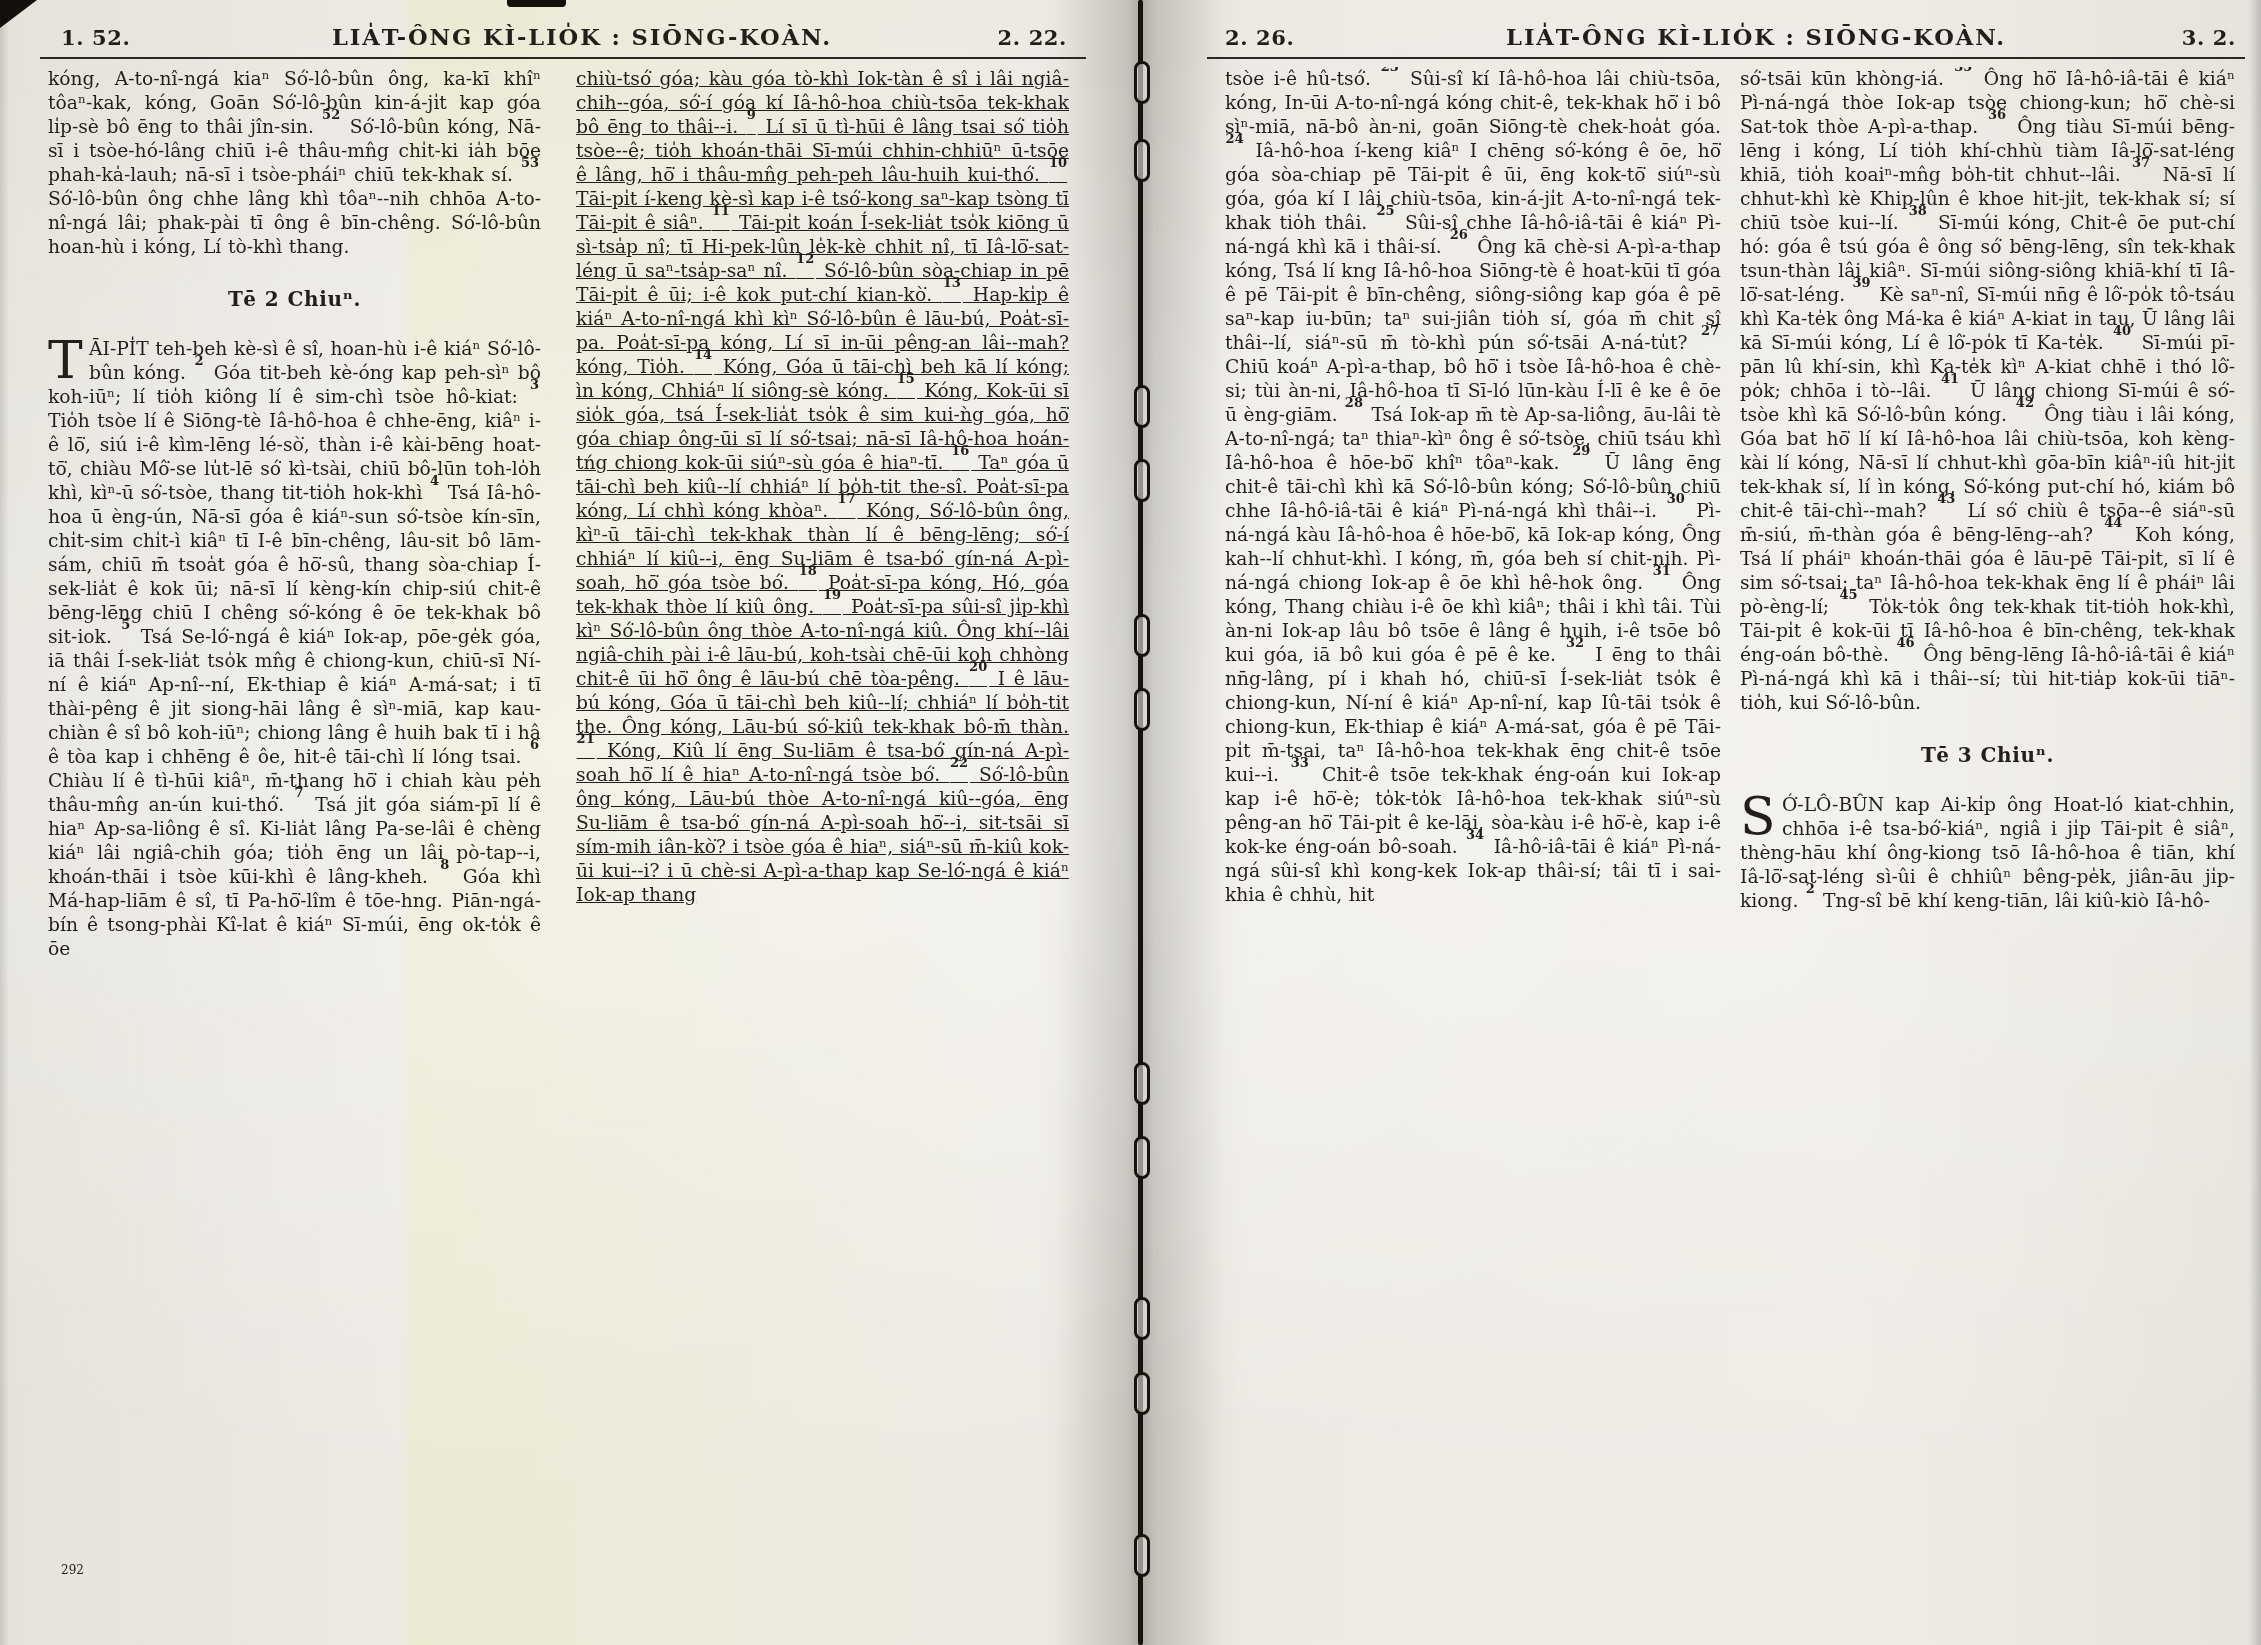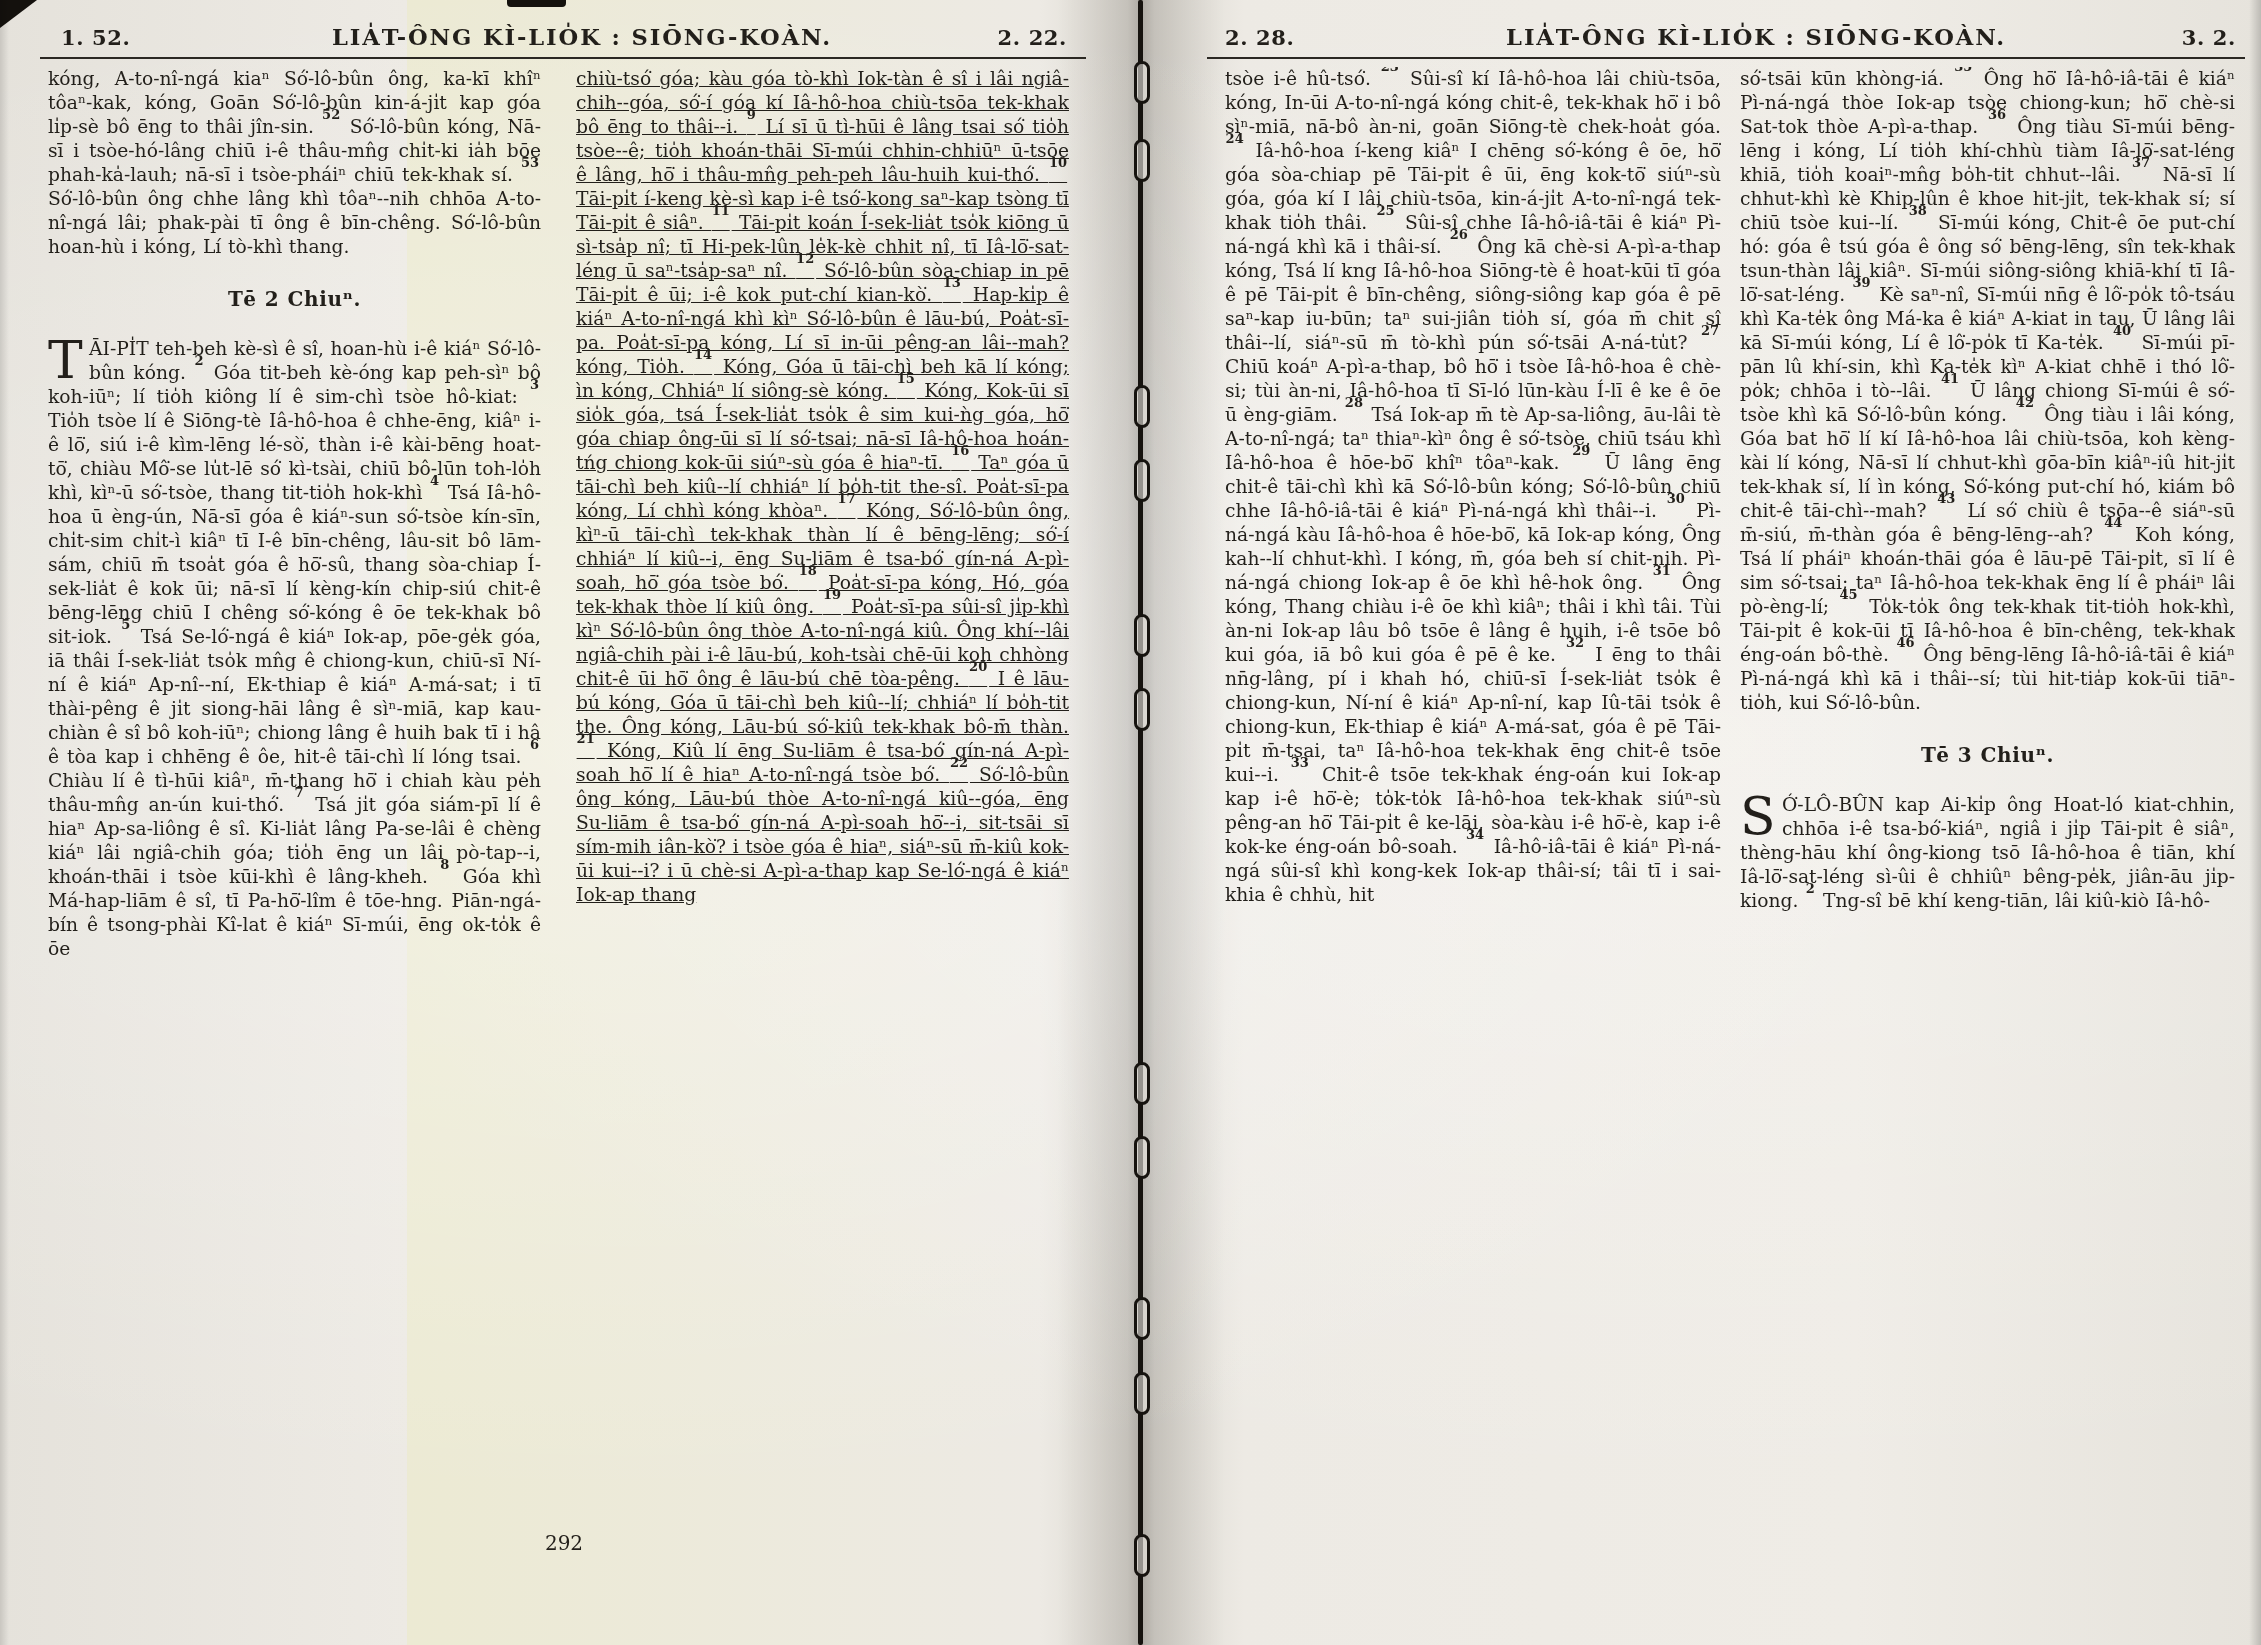--- a/index.html
+++ b/index.html
@@ -53,22 +53,22 @@
   }
   .dropcap {
     float: left; font-size: 52px; line-height: 40px;
     padding: 2.6px 6.4px 0 0; color: #221f1a;
   }
   sup.verse {
     font-size: 13px; font-weight: bold; line-height: 0;
     position: relative; top: -6.4px; margin: 0 1.9px 0 0.6px;
   }
   .page-number {
-    position: absolute; top: 1531px; font-size: 20px; color: #221f1a;
-    text-align: center;
+    position: absolute; top: 1563px; font-size: 12px; color: #221f1a;
+    text-align: left;
   }
   
   .corner-artifact {
     position: absolute; top: 0; left: 0; width: 0; height: 0;
     border-top: 28px solid #14110d; border-right: 37px solid transparent;
   }
   .top-smudge {
     position: absolute; top: 0; left: 507px; width: 59px; height: 7px;
     background: #14110d; border-radius: 0 0 3.9px 3.9px;
   }
@@ -126,21 +126,21 @@
       <p class="body-para">kóng, A-to-nî-ngá kiaⁿ Só͘-lô-bûn ông, ka-kī khîⁿ tôaⁿ-kak, kóng, Goān Só͘-lô-bûn kin-á-ji̍t kap góa li̍p-sè bô ēng to thâi jîn-sin. <sup class="verse">52</sup> Só͘-lô-bûn kóng, Nā-sī i tsòe-hó-lâng chiū i-ê thâu-mn̂g chi̍t-ki ia̍h bōe phah-ka̍-lauh; nā-sī i tsòe-pháiⁿ chiū tek-khak sí. <sup class="verse">53</sup> Só͘-lô-bûn ông chhe lâng khì tôaⁿ--nih chhōa A-to-nî-ngá lâi; phak-pài tī ông ê bīn-chêng. Só͘-lô-bûn hoan-hù i kóng, Lí tò-khì thang.</p>
       <div class="chapter-heading">Tē 2 Chiuⁿ.</div>
       <p class="body-para chapter-start"><span class="dropcap">T</span>ĀI-PI̍T teh-beh kè-sì ê sî, hoan-hù i-ê kiáⁿ Só͘-lô-bûn kóng. <sup class="verse">2</sup> Góa tit-beh kè-óng kap peh-sìⁿ bô koh-iūⁿ; lí tio̍h kiông lí ê sim-chì tsòe hô-kiat: <sup class="verse">3</sup> Tio̍h tsòe lí ê Siōng-tè Iâ-hô-hoa ê chhe-ēng, kiâⁿ i-ê lō͘, siú i-ê kìm-lēng lé-sò͘, thàn i-ê kài-bēng hoat-tō͘, chiàu Mô͘-se lu̍t-lē só͘ kì-tsài, chiū bô-lūn toh-lo̍h khì, kìⁿ-ū só͘-tsòe, thang tit-tio̍h hok-khì <sup class="verse">4</sup> Tsá Iâ-hô-hoa ū èng-ún, Nā-sī góa ê kiáⁿ-sun só͘-tsòe kín-sīn, chi̍t-sim chi̍t-ì kiâⁿ tī I-ê bīn-chêng, lâu-sit bô lām-sám, chiū m̄ tsoa̍t góa ê hō͘-sû, thang sòa-chiap Í-sek-lia̍t ê kok ūi; nā-sī lí kèng-kín chip-siú chit-ê bēng-lēng chiū I chêng só͘-kóng ê ōe tek-khak bô sit-iok. <sup class="verse">5</sup> Tsá Se-ló͘-ngá ê kiáⁿ Iok-ap, pōe-ge̍k góa, iā thâi Í-sek-lia̍t tso̍k mn̂g ê chiong-kun, chiū-sī Ní-ní ê kiáⁿ Ap-nî--ní, Ek-thiap ê kiáⁿ A-má-sat; i tī thài-pêng ê ji̍t siong-hāi lâng ê sìⁿ-miā, kap kau-chiàn ê sî bô koh-iūⁿ; chiong lâng ê huih bak tī i hâ ê tòa kap i chhēng ê ôe, hit-ê tāi-chì lí lóng tsai. <sup class="verse">6</sup> Chiàu lí ê tì-hūi kiâⁿ, m̄-thang hō͘ i chiah kàu pe̍h thâu-mn̂g an-ún kui-thó͘. <sup class="verse">7</sup> Tsá ji̍t góa siám-pī lí ê hiaⁿ Ap-sa-liông ê sî. Ki-lia̍t lâng Pa-se-lâi ê chèng kiáⁿ lâi ngiâ-chih góa; tio̍h ēng un lâi pò-tap--i, khoán-thāi i tsòe kūi-khì ê lâng-kheh. <sup class="verse">8</sup> Góa khì Má-hap-liām ê sî, tī Pa-hō͘-lîm ê tōe-hng. Piān-ngá-bín ê tsong-phài Kî-lat ê kiáⁿ Sī-múi, ēng ok-to̍k ê ōe</p>
     </div>
   <div class="text-col col-l2">
       <p class="body-para">chiù-tsó͘ góa; kàu góa tò-khì Iok-tàn ê sî i lâi ngiâ-chih--góa, só͘-í góa kí Iâ-hô-hoa chiù-tsōa tek-khak bô ēng to thâi--i. <sup class="verse">9</sup> Lí sī ū tì-hūi ê lâng tsai só͘ tio̍h tsòe--ê; tio̍h khoán-thāi Sī-múi chhin-chhiūⁿ ū-tsōe ê lâng, hō͘ i thâu-mn̂g peh-peh lâu-huih kui-thó͘. <sup class="verse">10</sup> Tāi-pi̍t í-keng kè-sì kap i-ê tsó͘-kong saⁿ-kap tsòng tī Tāi-pi̍t ê siâⁿ. <sup class="verse">11</sup> Tāi-pi̍t koán Í-sek-lia̍t tso̍k kiōng ū sì-tsa̍p nî; tī Hi-pek-lûn le̍k-kè chhit nî, tī Iâ-lō͘-sat-léng ū saⁿ-tsa̍p-saⁿ nî. <sup class="verse">12</sup> Só͘-lô-bûn sòa-chiap in pē Tāi-pi̍t ê ūi; i-ê kok put-chí kian-kò͘. <sup class="verse">13</sup> Hap-ki̍p ê kiáⁿ A-to-nî-ngá khì kìⁿ Só͘-lô-bûn ê lāu-bú, Poa̍t-sī-pa. Poa̍t-sī-pa kóng, Lí sī in-ūi pêng-an lâi--mah? kóng, Tio̍h. <sup class="verse">14</sup> Kóng, Góa ū tāi-chì beh kā lí kóng; ìn kóng, Chhiáⁿ lí siông-sè kóng. <sup class="verse">15</sup> Kóng, Kok-ūi sī sio̍k góa, tsá Í-sek-lia̍t tso̍k ê sim kui-ǹg góa, hō͘ góa chiap ông-ūi sī lí só͘-tsai; nā-sī Iâ-hô-hoa hoán-tńg chiong kok-ūi siúⁿ-sù góa ê hiaⁿ-tī. <sup class="verse">16</sup> Taⁿ góa ū tāi-chì beh kiû--lí chhiáⁿ lí bo̍h-tit the-sî. Poa̍t-sī-pa kóng, Lí chhì kóng khòaⁿ. <sup class="verse">17</sup> Kóng, Só͘-lô-bûn ông, kìⁿ-ū tāi-chì tek-khak thàn lí ê bēng-lēng; só͘-í chhiáⁿ lí kiû--i, ēng Su-liām ê tsa-bó͘ gín-ná A-pì-soah, hō͘ góa tsòe bó͘. <sup class="verse">18</sup> Poa̍t-sī-pa kóng, Hó, góa tek-khak thòe lí kiû ông. <sup class="verse">19</sup> Poa̍t-sī-pa sûi-sî ji̍p-khì kìⁿ Só͘-lô-bûn ông thòe A-to-nî-ngá kiû. Ông khí--lâi ngiâ-chih pài i-ê lāu-bú, koh-tsài chē-ūi koh chhòng chit-ê ūi hō͘ ông ê lāu-bú chē tòa-pêng. <sup class="verse">20</sup> I ê lāu-bú kóng, Góa ū tāi-chì beh kiû--lí; chhiáⁿ lí bo̍h-tit the. Ông kóng, Lāu-bú só͘-kiû tek-khak bô-m̄ thàn. <sup class="verse">21</sup> Kóng, Kiû lí ēng Su-liām ê tsa-bó͘ gín-ná A-pì-soah hō͘ lí ê hiaⁿ A-to-nî-ngá tsòe bó͘. <sup class="verse">22</sup> Só͘-lô-bûn ông kóng, Lāu-bú thòe A-to-nî-ngá kiû--góa, ēng Su-liām ê tsa-bó͘ gín-ná A-pì-soah hō͘--i, sit-tsāi sī sím-mih iân-kò͘? i tsòe góa ê hiaⁿ, siáⁿ-sū m̄-kiû kok-ūi kui--i? i ū chè-si A-pì-a-thap kap Se-ló͘-ngá ê kiáⁿ Iok-ap thang</p>
     </div>
   <div class="page-number pn-left">292</div>
 
   <div class="page-header hdr-right">
-    <span class="header-ref">2. 28.</span>
+    <span class="header-ref">2. 26.</span>
     <span class="header-title">LIA̍T-ÔNG KÌ-LIO̍K : SIŌNG-KOÀN.</span>
     <span class="header-ref">3. 2.</span>
   </div>
   <div class="header-rule rule-right"></div>
   <div class="text-col col-r1">
       <p class="body-para">tsòe i-ê hû-tsó͘. <sup class="verse">23</sup> Sûi-sî kí Iâ-hô-hoa lâi chiù-tsōa, kóng, In-ūi A-to-nî-ngá kóng chit-ê, tek-khak hō͘ i bô sìⁿ-miā, nā-bô àn-ni, goān Siōng-tè chek-hoa̍t góa. <sup class="verse">24</sup> Iâ-hô-hoa í-keng kiâⁿ I chēng só͘-kóng ê ōe, hō͘ góa sòa-chiap pē Tāi-pi̍t ê ūi, ēng kok-tō͘ siúⁿ-sù góa, góa kí I lâi chiù-tsōa, kin-á-ji̍t A-to-nî-ngá tek-khak tio̍h thâi. <sup class="verse">25</sup> Sûi-sî chhe Iâ-hô-iâ-tāi ê kiáⁿ Pì-ná-ngá khì kā i thâi-sí. <sup class="verse">26</sup> Ông kā chè-si A-pì-a-thap kóng, Tsá lí kng Iâ-hô-hoa Siōng-tè ê hoat-kūi tī góa ê pē Tāi-pi̍t ê bīn-chêng, siông-siông kap góa ê pē saⁿ-kap iu-būn; taⁿ sui-jiân tio̍h sí, góa m̄ chit sî thâi--lí, siáⁿ-sū m̄ tò-khì pún só͘-tsāi A-ná-tu̍t? <sup class="verse">27</sup> Chiū koáⁿ A-pì-a-thap, bô hō͘ i tsòe Iâ-hô-hoa ê chè-si; tùi àn-ni, Iâ-hô-hoa tī Sī-ló lūn-kàu Í-lī ê ke ê ōe ū èng-giām. <sup class="verse">28</sup> Tsá Iok-ap m̄ tè Ap-sa-liông, āu-lâi tè A-to-nî-ngá; taⁿ thiaⁿ-kìⁿ ông ê só͘-tsòe, chiū tsáu khì Iâ-hô-hoa ê hōe-bō͘ khîⁿ tôaⁿ-kak. <sup class="verse">29</sup> Ū lâng ēng chit-ê tāi-chì khì kā Só͘-lô-bûn kóng; Só͘-lô-bûn chiū chhe Iâ-hô-iâ-tāi ê kiáⁿ Pì-ná-ngá khì thâi--i. <sup class="verse">30</sup> Pì-ná-ngá kàu Iâ-hô-hoa ê hōe-bō͘, kā Iok-ap kóng, Ông kah--lí chhut-khì. I kóng, m̄, góa beh sí chit-nih. Pì-ná-ngá chiong Iok-ap ê ōe khì hê-hok ông. <sup class="verse">31</sup> Ông kóng, Thang chiàu i-ê ōe khì kiâⁿ; thâi i khì tâi. Tùi àn-ni Iok-ap lâu bô tsōe ê lâng ê huih, i-ê tsōe bô kui góa, iā bô kui góa ê pē ê ke. <sup class="verse">32</sup> I ēng to thâi nn̄g-lâng, pí i khah hó, chiū-sī Í-sek-lia̍t tso̍k ê chiong-kun, Ní-ní ê kiáⁿ Ap-nî-ní, kap Iû-tāi tso̍k ê chiong-kun, Ek-thiap ê kiáⁿ A-má-sat, góa ê pē Tāi-pi̍t m̄-tsai, taⁿ Iâ-hô-hoa tek-khak ēng chit-ê tsōe kui--i. <sup class="verse">33</sup> Chit-ê tsōe tek-khak éng-oán kui Iok-ap kap i-ê hō͘-è; to̍k-to̍k Iâ-hô-hoa tek-khak siúⁿ-sù pêng-an hō͘ Tāi-pi̍t ê ke-lāi, sòa-kàu i-ê hō͘-è, kap i-ê kok-ke éng-oán bô-soah. <sup class="verse">34</sup> Iâ-hô-iâ-tāi ê kiáⁿ Pì-ná-ngá sûi-sî khì kong-kek Iok-ap thâi-sí; tâi tī i sai-khia ê chhù, hit</p>
     </div>
   <div class="text-col col-r2">
       <p class="body-para">só͘-tsāi kūn khòng-iá. <sup class="verse">35</sup> Ông hō͘ Iâ-hô-iâ-tāi ê kiáⁿ Pì-ná-ngá thòe Iok-ap tsòe chiong-kun; hō͘ chè-si Sat-tok thòe A-pì-a-thap. <sup class="verse">36</sup> Ông tiàu Sī-múi bēng-lēng i kóng, Lí tio̍h khí-chhù tiàm Iâ-lō͘-sat-léng khiā, tio̍h koaiⁿ-mn̂g bo̍h-tit chhut--lâi. <sup class="verse">37</sup> Nā-sī lí chhut-khì kè Khip-lûn ê khoe hit-ji̍t, tek-khak sí; sí chiū tsòe kui--lí. <sup class="verse">38</sup> Sī-múi kóng, Chit-ê ōe put-chí hó: góa ê tsú góa ê ông só͘ bēng-lēng, sîn tek-khak tsun-thàn lâi kiâⁿ. Sī-múi siông-siông khiā-khí tī Iâ-lō͘-sat-léng. <sup class="verse">39</sup> Kè saⁿ-nî, Sī-múi nn̄g ê lô͘-po̍k tô-tsáu khì Ka-te̍k ông Má-ka ê kiáⁿ A-kiat in tau, Ū lâng lâi kā Sī-múi kóng, Lí ê lô͘-po̍k tī Ka-te̍k. <sup class="verse">40</sup> Sī-múi pī-pān lû khí-sin, khì Ka-te̍k kìⁿ A-kiat chhē i thó lô͘-po̍k; chhōa i tò--lâi. <sup class="verse">41</sup> Ū lâng chiong Sī-múi ê só͘-tsòe khì kā Só͘-lô-bûn kóng. <sup class="verse">42</sup> Ông tiàu i lâi kóng, Góa bat hō͘ lí kí Iâ-hô-hoa lâi chiù-tsōa, koh kèng-kài lí kóng, Nā-sī lí chhut-khì gōa-bīn kiâⁿ-iû hit-ji̍t tek-khak sí, lí ìn kóng, Só͘-kóng put-chí hó, kiám bô chit-ê tāi-chì--mah? <sup class="verse">43</sup> Lí só͘ chiù ê tsōa--ê siáⁿ-sū m̄-siú, m̄-thàn góa ê bēng-lēng--ah? <sup class="verse">44</sup> Koh kóng, Tsá lí pháiⁿ khoán-thāi góa ê lāu-pē Tāi-pi̍t, sī lí ê sim só͘-tsai; taⁿ Iâ-hô-hoa tek-khak ēng lí ê pháiⁿ lâi pò-èng-lí; <sup class="verse">45</sup> To̍k-to̍k ông tek-khak tit-tio̍h hok-khì, Tāi-pi̍t ê kok-ūi tī Iâ-hô-hoa ê bīn-chêng, tek-khak éng-oán bô-thè. <sup class="verse">46</sup> Ông bēng-lēng Iâ-hô-iâ-tāi ê kiáⁿ Pì-ná-ngá khì kā i thâi--sí; tùi hit-tia̍p kok-ūi tiāⁿ-tio̍h, kui Só͘-lô-bûn.</p>
       <div class="chapter-heading">Tē 3 Chiuⁿ.</div>

